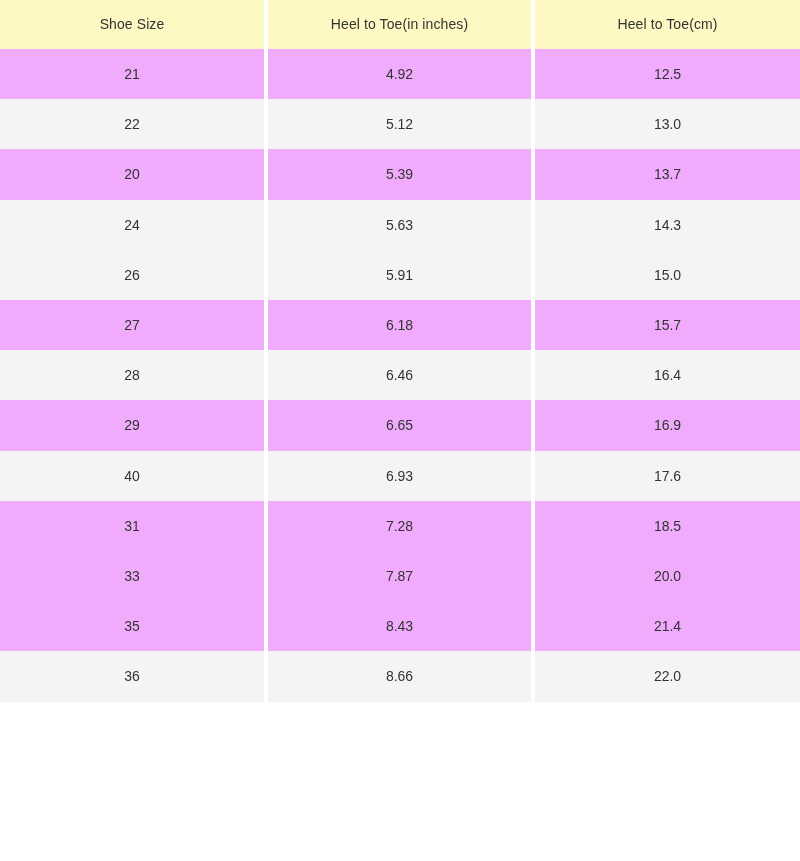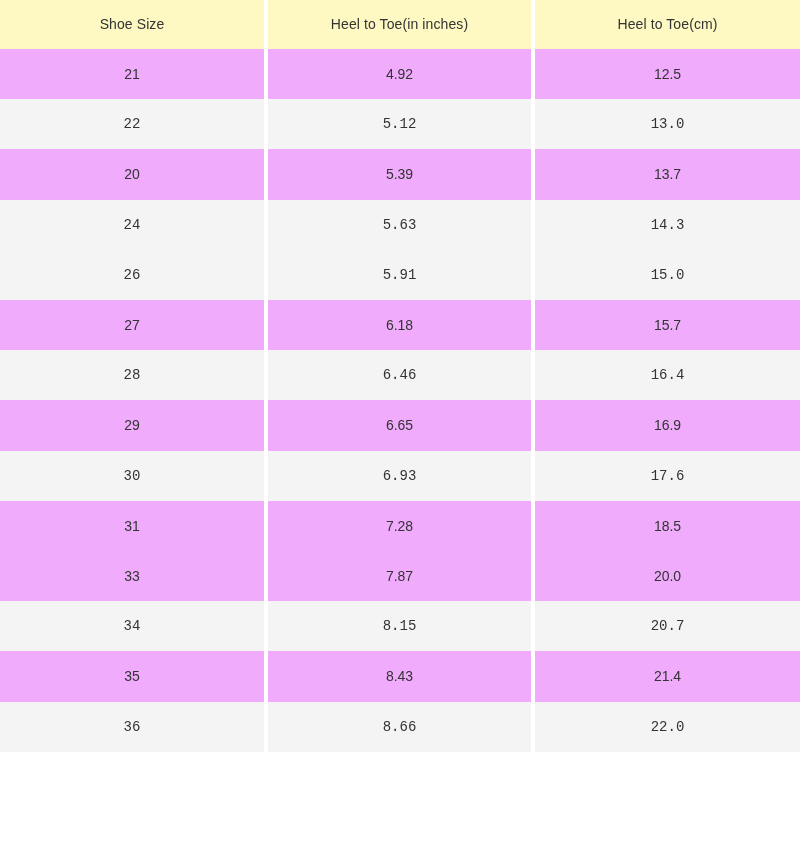--- a/index.html
+++ b/index.html
@@ -57,21 +57,20 @@
   
   tbody tr { height: 50.2px; }
   tbody td.dcell {
     font-size: 14px;
     line-height: 50.2px;
     color: #333333;
     background: #f0abfc;
   }
   tbody tr.alt td.dcell {
     background: #f4f4f4;
-    font-family: Liberation Mono, monospace;
   }
 
   
   #bottom-filler {
     height: 8px;
     background: #ffffff;
   }
 </style>
 </head>
 <body>
@@ -144,46 +143,39 @@
         <td class="dcell">16.4</td>
       </tr>
       <tr>
         <td class="dcell">29</td>
         <td class="gutter"></td>
         <td class="dcell">6.65</td>
         <td class="gutter"></td>
         <td class="dcell">16.9</td>
       </tr>
       <tr class="alt">
-        <td class="dcell">30</td>
+        <td class="dcell">40</td>
         <td class="gutter"></td>
         <td class="dcell">6.93</td>
         <td class="gutter"></td>
         <td class="dcell">17.6</td>
       </tr>
       <tr>
         <td class="dcell">31</td>
         <td class="gutter"></td>
         <td class="dcell">7.28</td>
         <td class="gutter"></td>
         <td class="dcell">18.5</td>
       </tr>
       <tr>
         <td class="dcell">33</td>
         <td class="gutter"></td>
         <td class="dcell">7.87</td>
         <td class="gutter"></td>
         <td class="dcell">20.0</td>
-      </tr>
-      <tr class="alt">
-        <td class="dcell">34</td>
-        <td class="gutter"></td>
-        <td class="dcell">8.15</td>
-        <td class="gutter"></td>
-        <td class="dcell">20.7</td>
       </tr>
       <tr>
         <td class="dcell">35</td>
         <td class="gutter"></td>
         <td class="dcell">8.43</td>
         <td class="gutter"></td>
         <td class="dcell">21.4</td>
       </tr>
       <tr class="alt">
         <td class="dcell">36</td>

